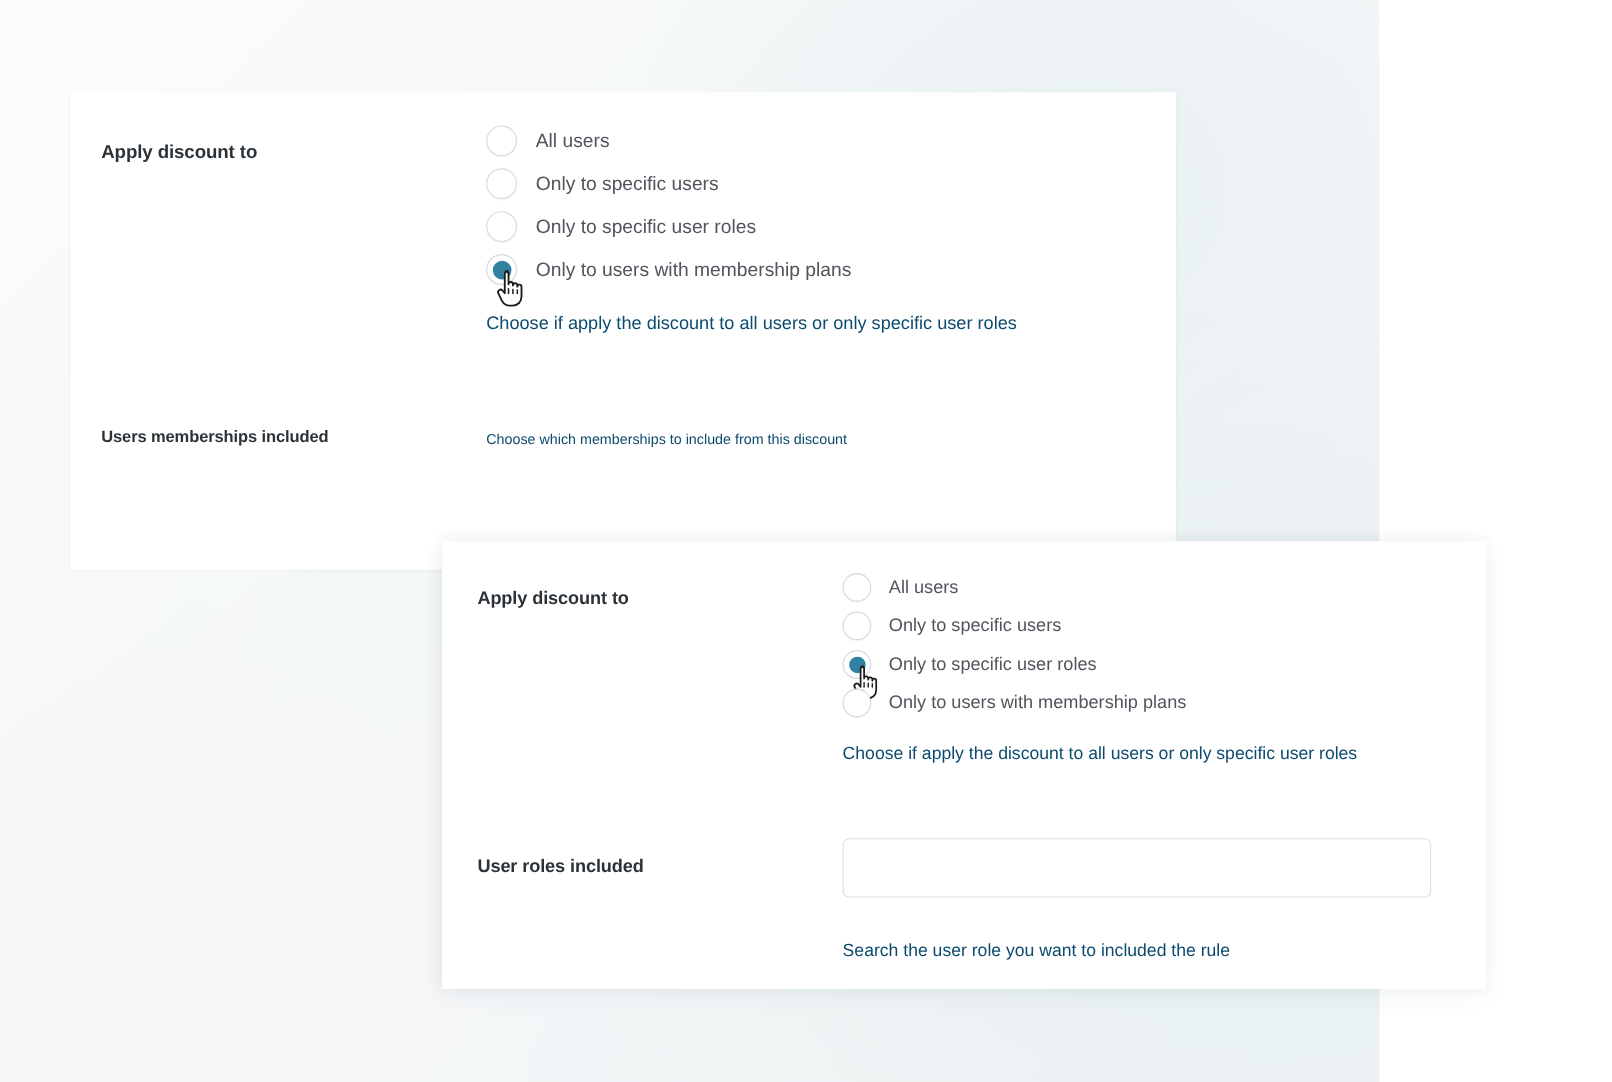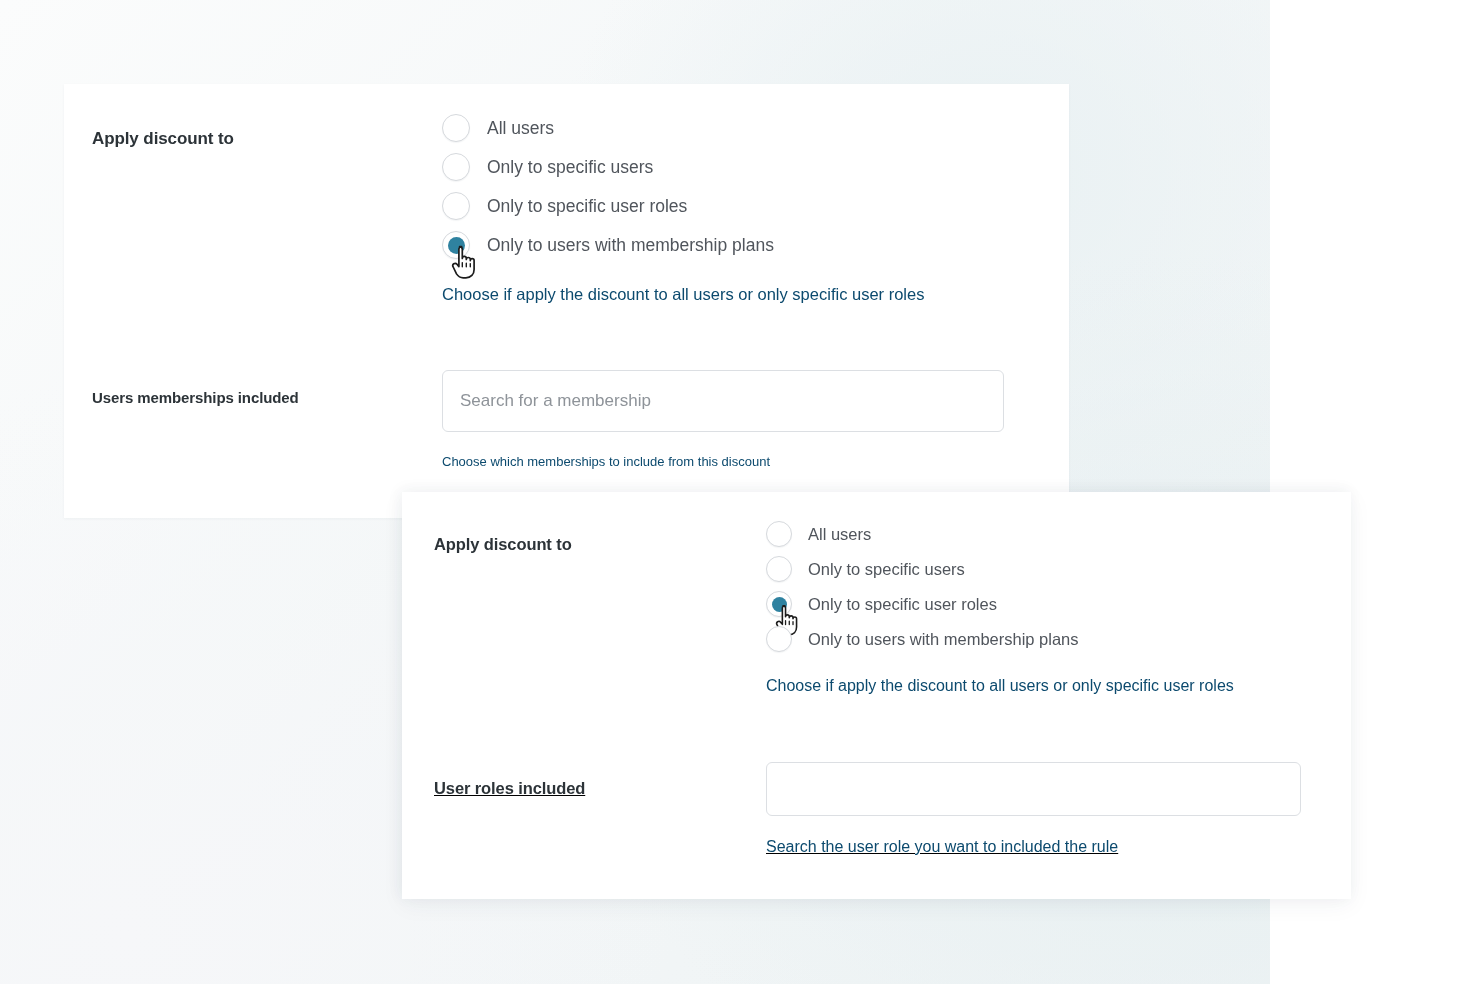--- a/index.html
+++ b/index.html
@@ -16,21 +16,20 @@
 
   .stage {
     position: relative;
     width: 1254px;
     height: 984px;
     background:
       radial-gradient(ellipse 900px 700px at 92% 72%, #e6eff1 0%, rgba(230,239,241,0) 65%),
       radial-gradient(ellipse 700px 600px at 78% 18%, #e9f1f3 0%, rgba(233,241,243,0) 62%),
       radial-gradient(ellipse 800px 800px at 10% 95%, #f6f7f9 0%, rgba(246,247,249,0) 70%),
       linear-gradient(135deg, #fbfcfc 0%, #f4f7f8 45%, #eef3f4 100%);
-    padding-left: 16px;
   }
 
   
   .card {
     position: absolute;
     background: #ffffff;
   }
   .card--back {
     left: 64px;
     top: 84px;
@@ -127,24 +126,24 @@
 
   
   .front .field-row--apply { left: 32px; top: 29px; }
   .front .field-label--apply { width: 332px; font-size: 16.5px; line-height: 23px; padding-top: 12px; }
   .front .radio-list { gap: 9px; }
   .front .radio-dot { width: 26px; height: 26px; }
   .front .radio-dot.is-selected::after { width: 15px; height: 15px; }
   .front .radio-text { font-size: 16.5px; margin-left: 16px; }
   .front .help-text { font-size: 16px; margin-top: 25px; }
 
-  .front .field-row--roles { left: 32px; top: 270px; text-decoration: underline; }
+  .front .field-row--roles { left: 32px; top: 270px; }
   .front .field-label--roles { width: 332px; font-size: 16.5px; line-height: 23px; padding-top: 15px; }
   .front .text-input { width: 535px; height: 54px; font-size: 16px; padding: 0 16px; }
-  .front .help-text--roles { font-size: 16px; margin-top: 22px; }
+  .front .help-text--roles { font-size: 16px; margin-top: 40px; }
 
   
   .cursor-hand {
     position: absolute;
     pointer-events: none;
   }
 </style>
 </head>
 <body>
 
@@ -186,21 +185,20 @@
         </div>
 
         <div class="help-text">Choose if apply the discount to all users or only specific user roles</div>
       </div>
     </div>
 
     <div class="field-row field-row--members">
       <div class="field-label field-label--members">Users memberships included</div>
 
       <div class="field-body">
-        <input class="text-input" type="text" placeholder="Search for a membership" style="">
         <div class="help-text help-text--members">Choose which memberships to include from this discount</div>
       </div>
     </div>
 
   </div>
 
   <div class="card card--front front">
 
     <div class="field-row field-row--apply">
       <div class="field-label field-label--apply">Apply discount to</div>

